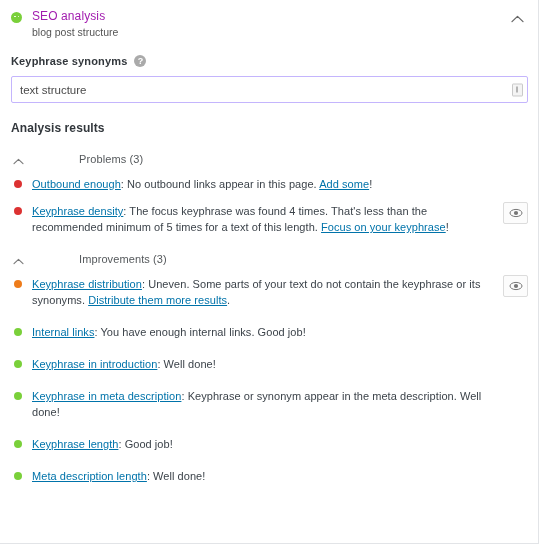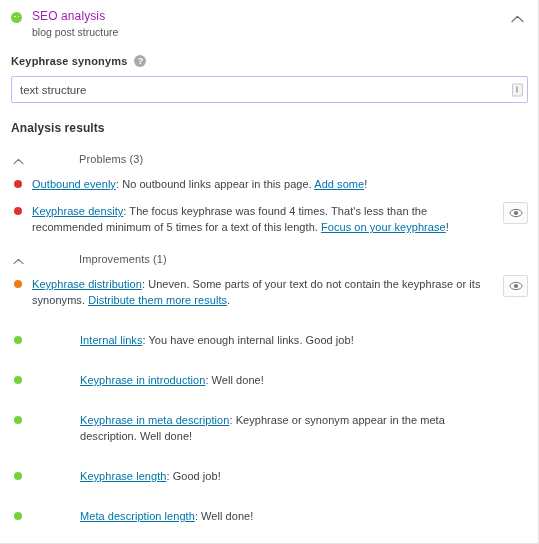--- a/index.html
+++ b/index.html
@@ -234,21 +234,21 @@
     cursor: pointer;
     margin-left: 4px;
     margin-top: -1px;
     padding: 0;
   }
   .mark-spacer {
     flex: 0 0 auto;
     width: 29px;
     height: 1px;
   }
-  .good-list .result-item { margin-top: 24px; gap: 48px; }
+  .good-list .result-item { margin-top: 16px; }
 </style>
 </head>
 <body>
 
 <div class="panel">
 
   <div class="panel-header">
     <span class="score-bullet"></span>
     <div class="header-texts">
       <div class="header-title">SEO analysis</div>
@@ -281,21 +281,21 @@
             <span class="chev">
               <svg width="11" height="7" viewBox="0 0 11 7">
                 <path d="M1 5.7 L5.5 1.3 L10 5.7" fill="none" stroke="#7a7a7a" stroke-width="1.1" stroke-linecap="round" stroke-linejoin="round"></path>
               </svg>
             </span>
             <span class="section-label">Problems (3)</span>
           </div>
           <ul class="result-list">
             <li class="result-item">
               <span class="bullet bad"></span>
-              <span class="result-text"><a href="#">Outbound evenly</a>: No outbound links appear in this page. <a href="#">Add some</a>!</span>
+              <span class="result-text"><a href="#">Outbound enough</a>: No outbound links appear in this page. <a href="#">Add some</a>!</span>
               <span class="mark-spacer"></span>
             </li>
             <li class="result-item">
               <span class="bullet bad"></span>
               <span class="result-text"><a href="#">Keyphrase density</a>: The focus keyphrase was found 4 times. That's less than the recommended minimum of 5 times for a text of this length. <a href="#">Focus on your keyphrase</a>!</span>
               <button class="mark-btn" title="Highlight this result in the text">
                 <svg width="14" height="10" viewBox="0 0 14 10">
                   <ellipse cx="7" cy="5" rx="6" ry="3.6" fill="none" stroke="#777" stroke-width="1"></ellipse>
                   <circle cx="7" cy="5" r="2.1" fill="#777"></circle>
                 </svg>
@@ -303,21 +303,21 @@
             </li>
           </ul>
         </div>
         <div class="section">
           <div class="section-head">
             <span class="chev">
               <svg width="11" height="7" viewBox="0 0 11 7">
                 <path d="M1 5.7 L5.5 1.3 L10 5.7" fill="none" stroke="#7a7a7a" stroke-width="1.1" stroke-linecap="round" stroke-linejoin="round"></path>
               </svg>
             </span>
-            <span class="section-label">Improvements (1)</span>
+            <span class="section-label">Improvements (3)</span>
           </div>
           <ul class="result-list">
             <li class="result-item">
               <span class="bullet okay"></span>
               <span class="result-text"><a href="#">Keyphrase distribution</a>: Uneven. Some parts of your text do not contain the keyphrase or its synonyms. <a href="#">Distribute them more results</a>.</span>
               <button class="mark-btn" title="Highlight this result in the text">
                 <svg width="14" height="10" viewBox="0 0 14 10">
                   <ellipse cx="7" cy="5" rx="6" ry="3.6" fill="none" stroke="#777" stroke-width="1"></ellipse>
                   <circle cx="7" cy="5" r="2.1" fill="#777"></circle>
                 </svg>

